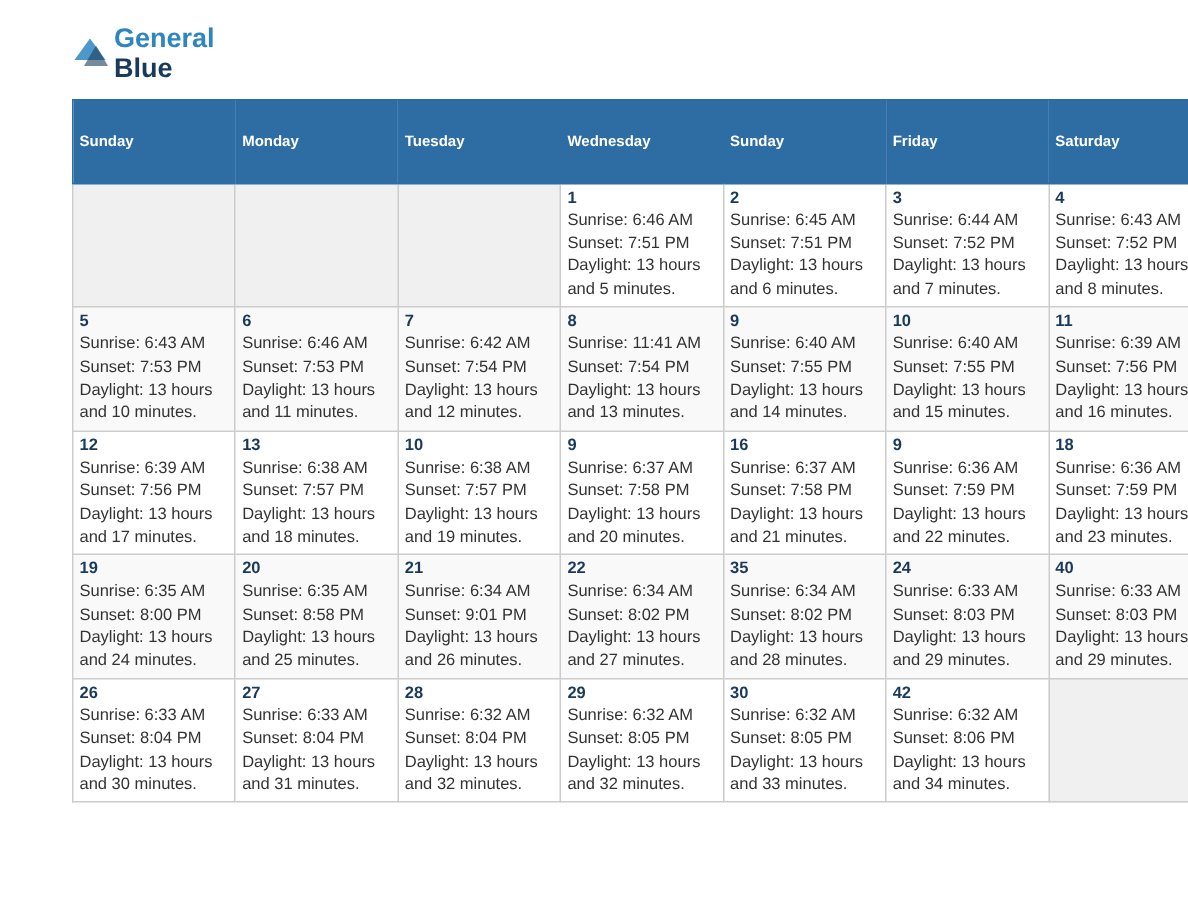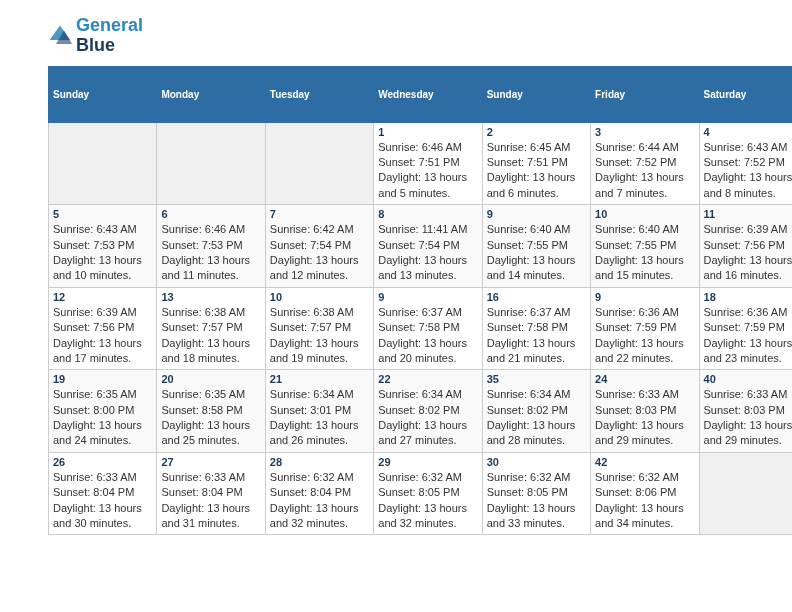--- a/index.html
+++ b/index.html
@@ -263,21 +263,21 @@
           </td>
           <td>
             <span class="day-num">20</span>
             <div class="day-info">Sunrise: 6:35 AM
 Sunset: 8:58 PM
 Daylight: 13 hours and 25 minutes.</div>
           </td>
           <td>
             <span class="day-num">21</span>
             <div class="day-info">Sunrise: 6:34 AM
-Sunset: 3:01 PM
+Sunset: 9:01 PM
 Daylight: 13 hours and 26 minutes.</div>
           </td>
           <td>
             <span class="day-num">22</span>
             <div class="day-info">Sunrise: 6:34 AM
 Sunset: 8:02 PM
 Daylight: 13 hours and 27 minutes.</div>
           </td>
           <td>
             <span class="day-num">35</span>

